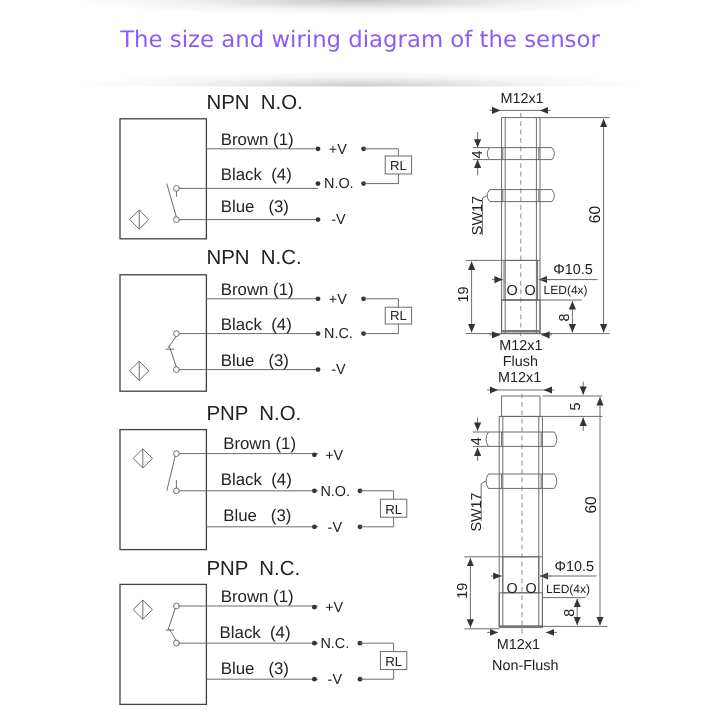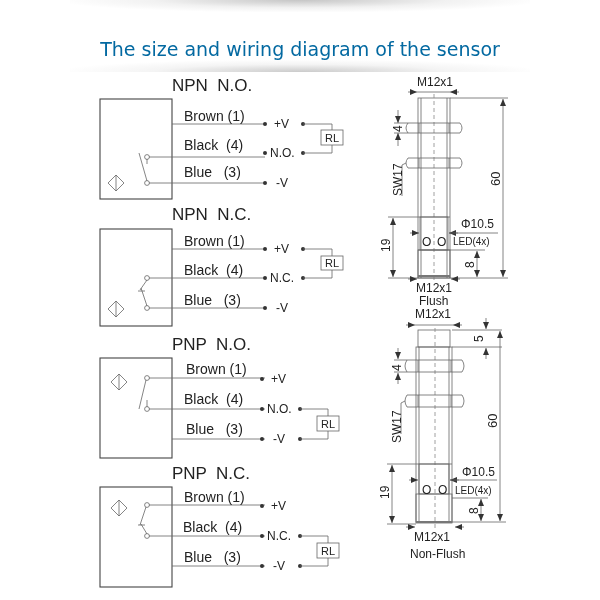--- a/index.html
+++ b/index.html
@@ -1,22 +1,22 @@
 <!DOCTYPE html>
 <html><head>
 <meta charset="utf-8">
 <style>
   html, body { margin:0; padding:0; background:#ffffff; }
   body { width:600px; height:600px; position:relative; overflow:hidden; font-family:"Liberation Sans", sans-serif; }
   .shadow-top { position:absolute; left:70px; top:0; width:460px; height:12px;
     background:radial-gradient(ellipse at 50% 0%, rgba(150,150,150,0.55) 0%, rgba(200,200,200,0.25) 45%, rgba(255,255,255,0) 75%); }
   .shadow-mid { position:absolute; left:70px; top:60px; width:460px; height:12px;
     background:radial-gradient(ellipse at 50% 100%, rgba(150,150,150,0.5) 0%, rgba(200,200,200,0.2) 45%, rgba(255,255,255,0) 75%); }
-  .title { position:absolute; left:0; top:22px; width:600px; text-align:center; color:#0369a1;
-    font-family:"DejaVu Sans", sans-serif; font-size:19px;margin-top:16px; }
+  .title { position:absolute; left:0; top:22px; width:600px; text-align:center; color:#8b5cf6;
+    font-family:"DejaVu Sans", sans-serif; font-size:19px; }
   svg { position:absolute; left:0; top:0; }
   svg text { font-family:"Liberation Sans", sans-serif; fill:#222; }
   .ln { stroke:#444; stroke-width:1.1; fill:none; }
   .thin { stroke:#666; stroke-width:0.8; fill:none; }
   .dash { stroke:#888; stroke-width:0.8; stroke-dasharray:4 3; fill:none; }
 </style>
 </head>
 <body>
 
 <div class="shadow-top"></div>

